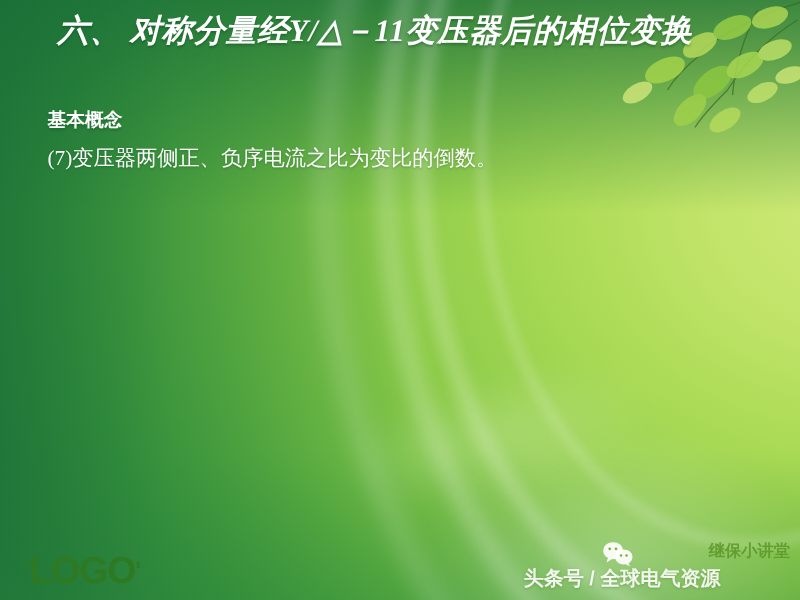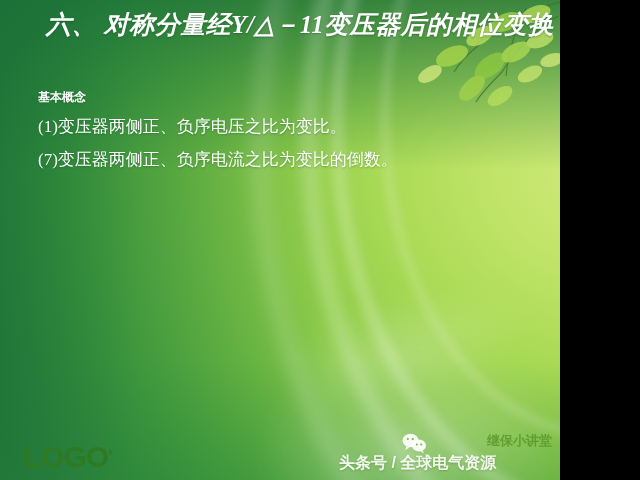--- a/index.html
+++ b/index.html
@@ -1,18 +1,18 @@
 <!DOCTYPE html>
 <html><head>
 <meta charset="utf-8">
 <style>
   html,body{margin:0;padding:0;background:#000;}
   .slide{
     position:relative;
-    width:560px;height:480px;
+    width:640px;height:480px;
     overflow:hidden;
     font-family:"Liberation Serif", serif;
     background:#3f9a3c;
     text-decoration:underline;
   }
 
   
   .bg-base{
     position:absolute;inset:0;
     background:
@@ -79,21 +79,21 @@
 
   
   .body{
     position:absolute;left:38px;top:84px;right:20px;
     color:#ffffff;
     font-family:"Liberation Serif", serif;
     font-size:17px;
     line-height:33px;
     text-shadow:0 1px 2px rgba(0,60,20,.30);
   }
-  .body .heading{font-size:12px;line-height:26px;font-weight:700;}
+  .body .heading{font-size:15px;line-height:26px;font-weight:700;}
   .body .line{white-space:nowrap;}
   .body .indent{padding-left:34px;}
 
   
   .logo-block{
     position:absolute;left:20px;bottom:8px;
     display:flex;align-items:flex-end;gap:6px;
   }
   .logo-mark{
     font-family:"Liberation Sans", sans-serif;
@@ -178,21 +178,20 @@
       <ellipse cx="100" cy="74" rx="13" ry="7" fill="#d6ea7e" transform="rotate(-30 100 74)"></ellipse>
       <ellipse cx="200" cy="74" rx="13" ry="7" fill="#c8e66e" transform="rotate(-26 200 74)"></ellipse>
       <ellipse cx="222" cy="60" rx="12" ry="6.5" fill="#d2ea79" transform="rotate(-16 222 60)"></ellipse>
     </g>
   </svg>
 
   <div class="title">六、 对称分量经Y/△－11变压器后的相位变换</div>
 
   <div class="body">
     <div class="line heading">基本概念</div>
-    <div class="line">(1)变压器两侧正、负序电压之比为变比。</div>
     <div class="line">(7)变压器两侧正、负序电流之比为变比的倒数。</div>
   </div>
 
   <div class="logo-block">
     <div class="logo-mark"><span class="q">'</span><span>LOGO</span><span class="q">'</span></div>
   </div>
 
   <div class="watermark">
     <div class="wm-sub">继保小讲堂</div>
     <svg class="wm-icon" viewBox="0 0 26 22">

